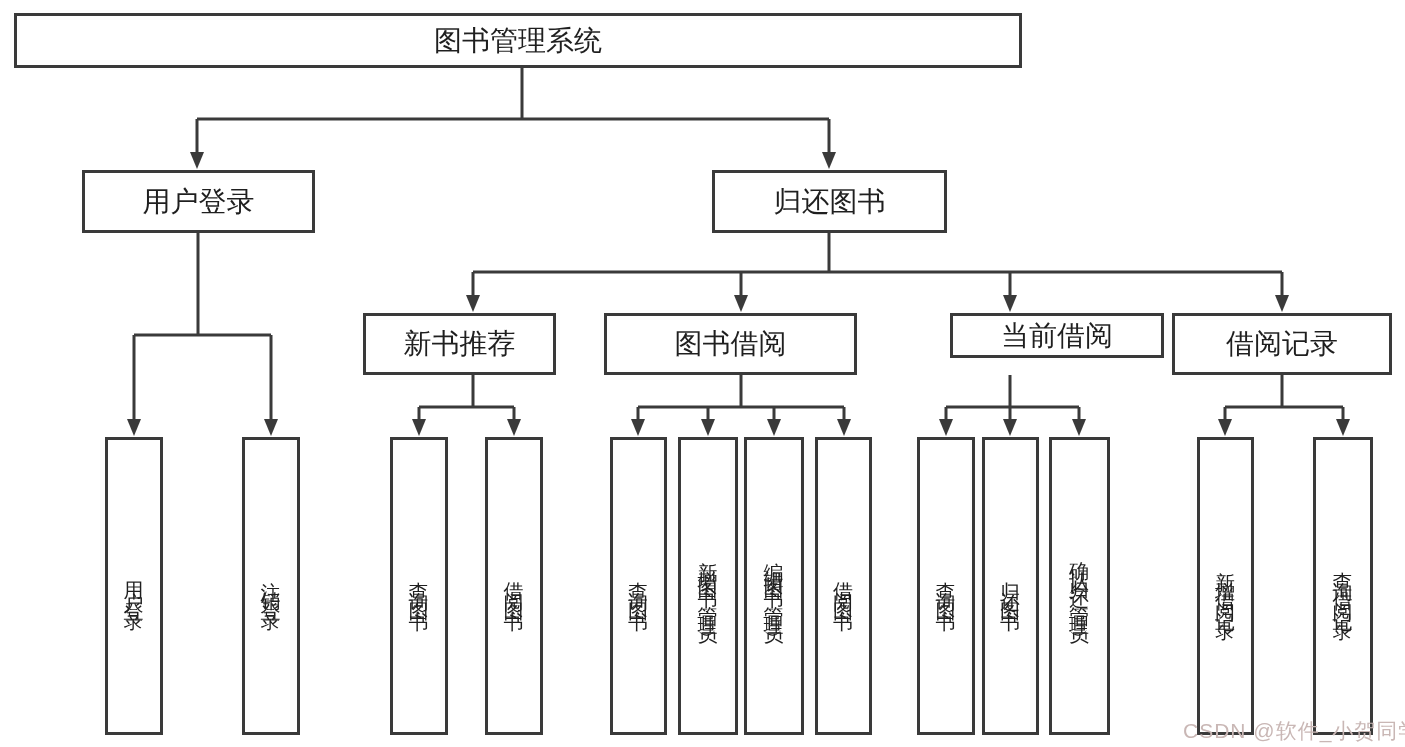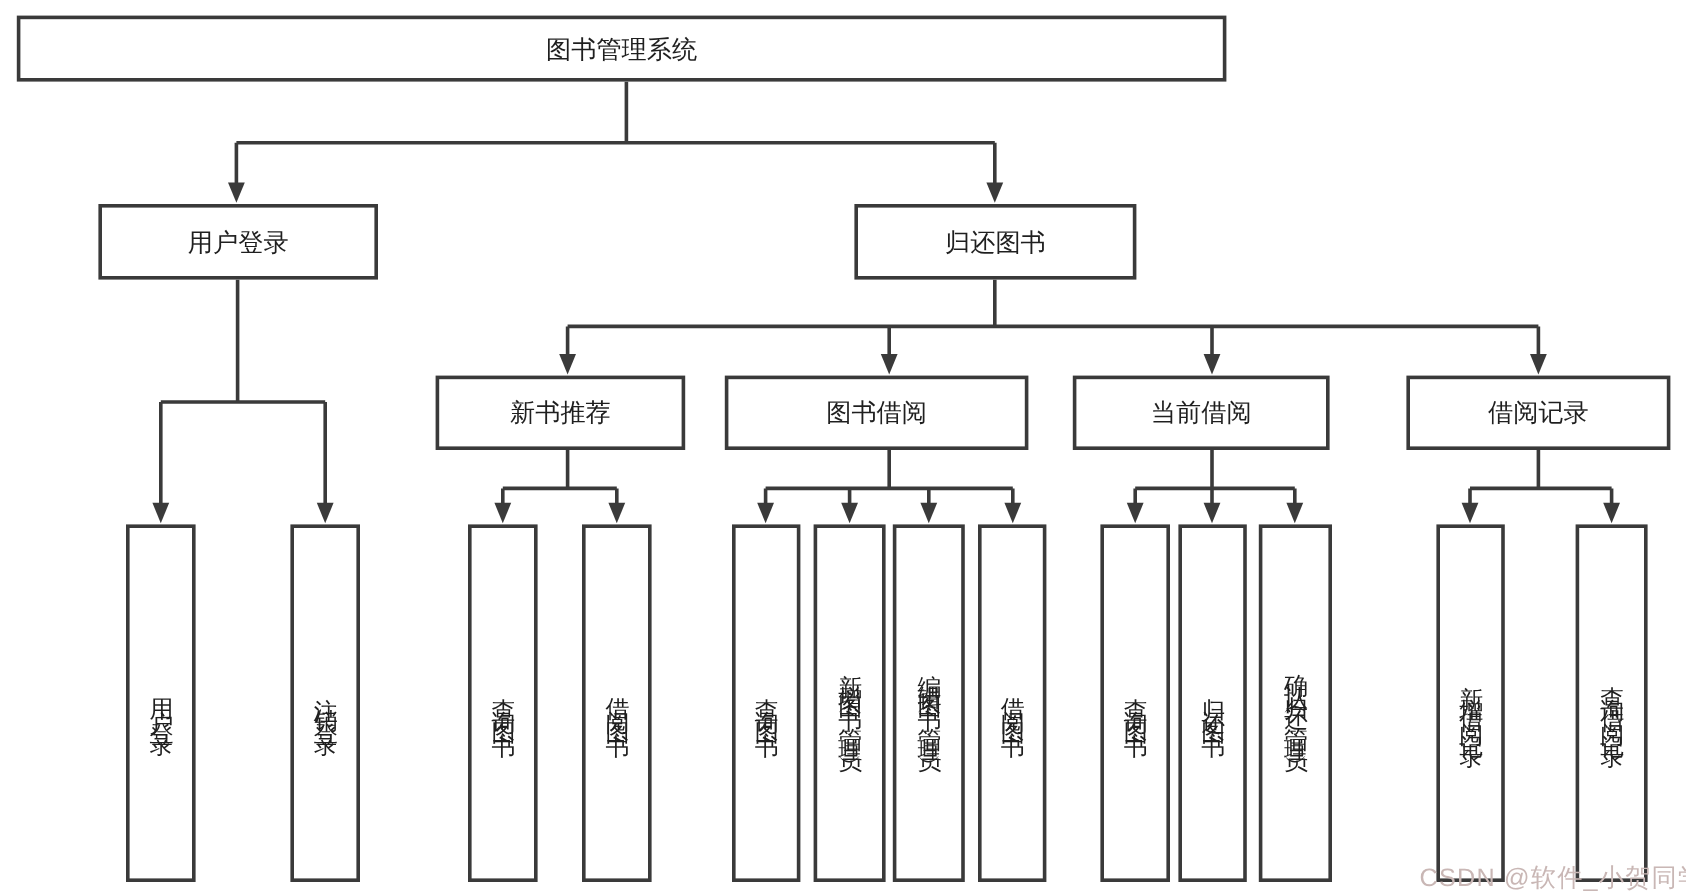--- a/index.html
+++ b/index.html
@@ -17,21 +17,21 @@
     overflow:hidden;
   }
   .connectors{position:absolute;left:0;top:0;width:1405px;height:747px;}
   .node{
     position:absolute;
     box-sizing:border-box;
     border:3px solid var(--line);
     background:var(--boxbg);
     display:flex;align-items:center;justify-content:center;
     color:var(--text);
-    font-size:21px;
+    font-size:28px;
     white-space:nowrap;
   }
   .leaf{font-size:20px;}
   .leaf span{
     writing-mode:vertical-rl;
     text-orientation:mixed;
     letter-spacing:10px;
     line-height:1;
   }
   .leaf.long span{letter-spacing:9px;}
@@ -93,27 +93,27 @@
     <span>图书管理系统</span>
   </div>
 
   <div class="node" style="left:82px;top:170px;width:233px;height:63px;">
     <span>用户登录</span>
   </div>
   <div class="node" style="left:712px;top:170px;width:235px;height:63px;">
     <span>归还图书</span>
   </div>
 
-  <div class="node" style="left:363px;top:313px;width:208px;height:62px;">
+  <div class="node" style="left:363px;top:313px;width:193px;height:62px;">
     <span>新书推荐</span>
   </div>
   <div class="node" style="left:604px;top:313px;width:253px;height:62px;">
     <span>图书借阅</span>
   </div>
-  <div class="node" style="left:894px;top:313px;width:214px;height:62px;">
+  <div class="node" style="left:950px;top:313px;width:214px;height:45px;">
     <span>当前借阅</span>
   </div>
   <div class="node" style="left:1172px;top:313px;width:220px;height:62px;justify-content:center;">
     <span>借阅记录</span>
   </div>
 
   <div class="node leaf" style="left:105px;top:437px;width:58px;height:298px;">
     <span>用户登录</span>
   </div>
   <div class="node leaf" style="left:242px;top:437px;width:58px;height:298px;">

